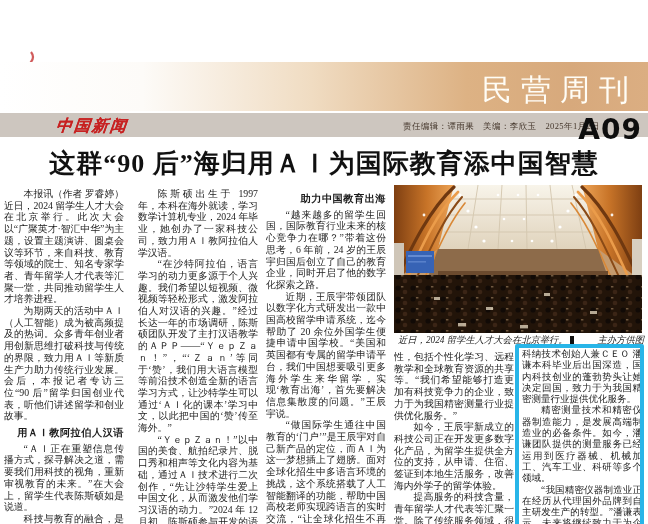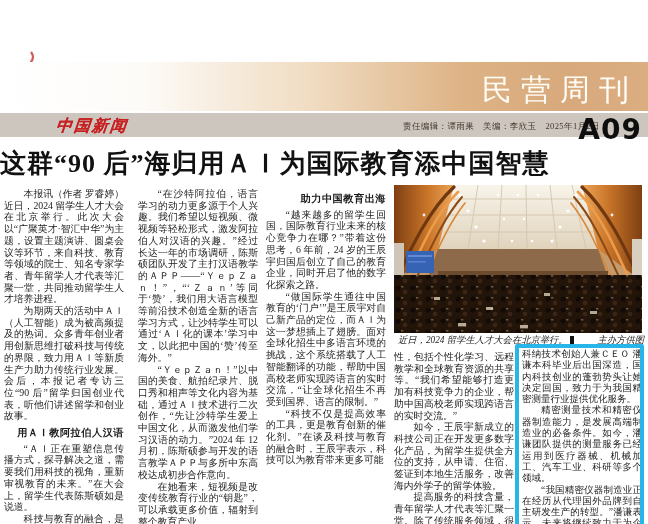--- a/index.html
+++ b/index.html
@@ -13,21 +13,21 @@
   .band-title{position:absolute;right:10px;top:8px;font-size:30px;color:#fffdf6;
         letter-spacing:9px;font-weight:400;white-space:nowrap;}
   .strip{position:absolute;left:0;top:65px;width:648px;height:24px;background:#cdc6bf;}
   .paper-logo{position:absolute;left:56px;top:3px;font-size:16px;font-weight:bold;font-style:italic;
         color:var(--logo-red,#c72121);letter-spacing:2px;transform:skewX(-6deg);text-shadow:0 0 .4px var(--logo-red,#c72121);}
   .editor-line{position:absolute;right:48px;top:8px;font-size:8.5px;color:#43352a;letter-spacing:.4px;white-space:nowrap;}
   .page-no{position:absolute;right:6px;top:0px;font-size:28px;font-weight:800;color:#0e0e0e;
         font-family:"DejaVu Sans","Liberation Sans",sans-serif;letter-spacing:1px;}
 
   
-  .headline{position:absolute;left:0;top:98px;width:648px;margin:0;text-align:left;
+  .headline{position:absolute;left:0;top:98px;width:648px;margin:0;text-align:center;
         font-size:26px;font-weight:700;letter-spacing:1px;color:#111;white-space:nowrap;}
 
   
   .col{position:absolute;width:120px;font-size:9.8px;line-height:11.7px;text-align:justify;
         overflow:hidden;letter-spacing:0;}
   .col p{margin:0;text-indent:2em;}
   .col p.cont{text-indent:0;}
   .col .subhead{margin:5px 0 4px;text-align:right;font-weight:bold;font-size:10.2px;letter-spacing:.5px;}
   #col0{left:4px;top:140px;height:382px;}
   #col1{left:138px;top:140px;height:382px;}
@@ -70,32 +70,34 @@
   <h1 class="headline">这群“90 后”海归用ＡＩ为国际教育添中国智慧</h1>
 
   <div class="col" id="col0">
       <p class="para">本报讯（作者 罗睿婷）近日，2024 留学生人才大会在北京举行。此次大会以“广聚英才·智汇中华”为主题，设置主题演讲、圆桌会议等环节，来自科技、教育等领域的院士、知名专家学者、青年留学人才代表等汇聚一堂，共同推动留学生人才培养进程。</p>
       <p class="para">为期两天的活动中ＡＩ（人工智能）成为被高频提及的热词。众多青年创业者用创新思维打破科技与传统的界限，致力用ＡＩ等新质生产力助力传统行业发展。会后，本报记者专访三位“90 后”留学归国创业代表，听他们讲述留学和创业故事。</p>
       <h3 class="subhead">用ＡＩ教阿拉伯人汉语</h3>
       <p class="para">“ＡＩ正在重塑信息传播方式，探寻解决之道，需要我们用科技的视角，重新审视教育的未来。”在大会上，留学生代表陈斯硕如是说道。</p>
       <p class="para">科技与教育的融合，是本次大会的焦点内容之一。随着人工智能发展，ＡＩ正全方位改造着传统教育行业，许多年轻创业者从中发现了“新蓝海”，陈斯硕就是其中一员。</p>
     </div>
   <div class="col" id="col1">
+      <p class="para">陈斯硕出生于 1997 年，本科在海外就读，学习数学计算机专业，2024 年毕业，她创办了一家科技公司，致力用ＡＩ教阿拉伯人学汉语。</p>
       <p class="para">“在沙特阿拉伯，语言学习的动力更多源于个人兴趣。我们希望以短视频、微视频等轻松形式，激发阿拉伯人对汉语的兴趣。”经过长达一年的市场调研，陈斯硕团队开发了主打汉语教学的ＡＰＰ——“ＹｅｐＺａｎ！”，“‘Ｚａｎ’等同于‘赞’，我们用大语言模型等前沿技术创造全新的语言学习方式，让沙特学生可以通过‘ＡＩ化的课本’学习中文，以此把中国的‘赞’传至海外。”</p>
       <p class="para">“ＹｅｐＺａｎ！”以中国的美食、航拍纪录片、脱口秀和相声等文化内容为基础，通过ＡＩ技术进行二次创作，“先让沙特学生爱上中国文化，从而激发他们学习汉语的动力。”2024 年 12 月初，陈斯硕参与开发的语言教学ＡＰＰ与多所中东高校达成初步合作意向。</p>
       <p class="para">在她看来，短视频是改变传统教育行业的“钥匙”，可以承载更多价值，辐射到整个教育产业。</p>
     </div>
   <div class="col" id="col2">
       <h3 class="subhead">助力中国教育出海</h3>
       <p class="para">“越来越多的留学生回国，国际教育行业未来的核心竞争力在哪？”带着这份思考，6 年前，24 岁的王辰宇归国后创立了自己的教育企业，同时开启了他的数字化探索之路。</p>
+      <p class="para">近期，王辰宇带领团队以数字化方式研发出一款中国高校留学申请系统，迄今帮助了 20 余位外国学生便捷申请中国学校。“美国和英国都有专属的留学申请平台，我们中国想要吸引更多海外学生来华留学，实现‘教育出海’，首先要解决信息集散度的问题。”王辰宇说。</p>
       <p class="para">“做国际学生通往中国教育的‘门户’”是王辰宇对自己新产品的定位，而ＡＩ为这一梦想插上了翅膀。面对全球化招生中多语言环境的挑战，这个系统搭载了人工智能翻译的功能，帮助中国高校老师实现跨语言的实时交流，“让全球化招生不再受到国界、语言的限制。”</p>
       <p class="para">“科技不仅是提高效率的工具，更是教育创新的催化剂。”在谈及科技与教育的融合时，王辰宇表示，科技可以为教育带来更多可能</p>
     </div>
   <div class="col" id="col3">
-      <p class="para cont">性，包括个性化学习、远程教学和全球教育资源的共享等。“我们希望能够打造更加有科技竞争力的企业，帮助中国高校老师实现跨语言的实时交流。”</p>
+      <p class="para cont">性，包括个性化学习、远程教学和全球教育资源的共享等。“我们希望能够打造更加有科技竞争力的企业，致力于为我国精密测量行业提供优化服务。”</p>
       <p class="para">如今，王辰宇新成立的科技公司正在开发更多数字化产品，为留学生提供全方位的支持，从申请、住宿、签证到本地生活服务，改善海内外学子的留学体验。</p>
       <p class="para">提高服务的科技含量，青年留学人才代表等汇聚一堂。除了传统服务领域，很多“高精尖行业”也迫切需要数字化转型。</p>
     </div>
   <div class="col" id="col4">
       <p class="para cont">科纳技术创始人兼ＣＥＯ 潘谦本科毕业后出国深造，国内科技创业的蓬勃势头让她决定回国，致力于为我国精密测量行业提供优化服务。</p>
       <p class="para">精密测量技术和精密仪器制造能力，是发展高端制造业的必备条件。如今，潘谦团队提供的测量服务已经运用到医疗器械、机械加工、汽车工业、科研等多个领域。</p>
       <p class="para">“我国精密仪器制造业正在经历从代理国外品牌到自主研发生产的转型。”潘谦表示，未来将继续致力于为企业提供更专业、高效的数字化测量解决方案，共同迎接时代的挑战与机遇。</p>
     </div>
 
   <svg class="photo" viewBox="0 0 248 148" preserveAspectRatio="none">

